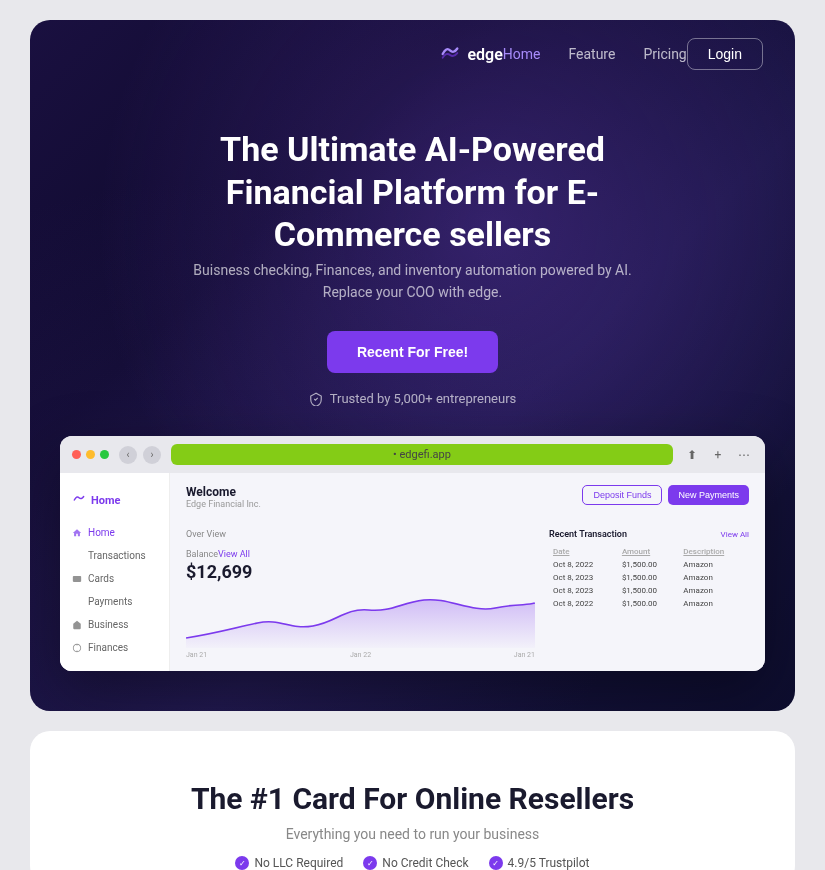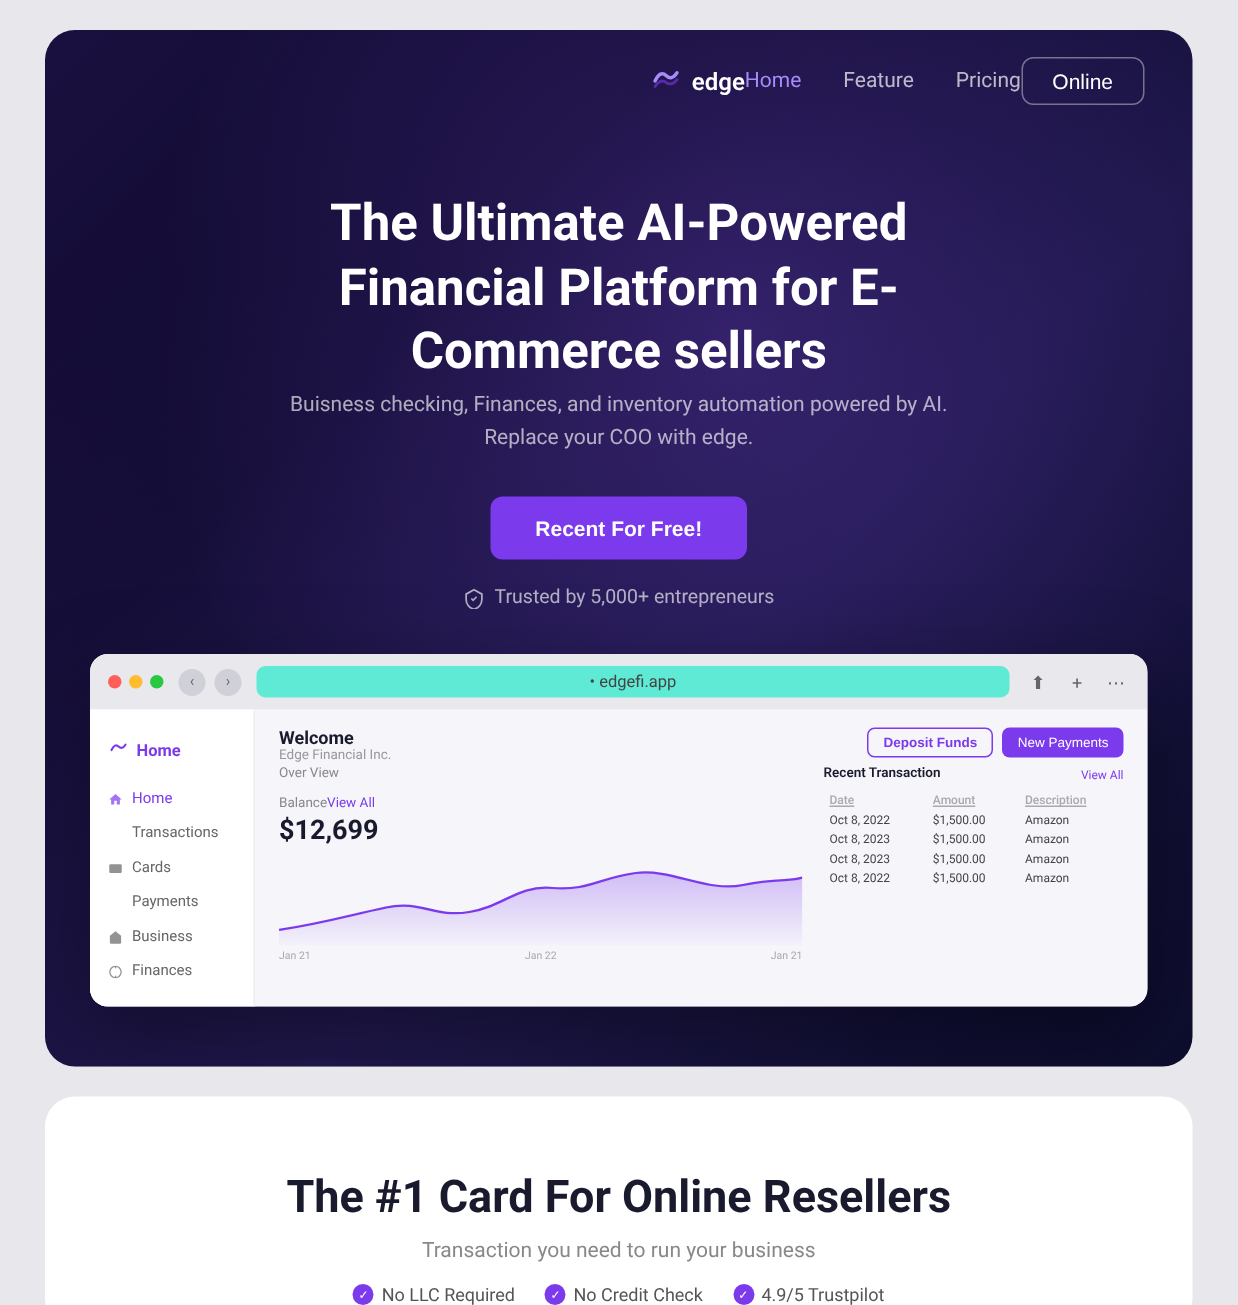--- a/index.html
+++ b/index.html
@@ -186,21 +186,21 @@
       border-radius: 50%;
       display: flex;
       align-items: center;
       justify-content: center;
       font-size: 10px;
       color: #666;
     }
 
     .browser-url-bar {
       flex: 1;
-      background: #5eead4;
+      background: #84cc16;
       border-radius: 6px;
       padding: 4px 12px;
       font-size: 11px;
       color: #444;
       text-align: center;
     }
 
     .browser-actions {
       display: flex;
       gap: 8px;
@@ -264,21 +264,21 @@
 
     .app-main {
       flex: 1;
       padding: 12px 16px;
     }
 
     .app-header-row {
       display: flex;
       align-items: flex-start;
       justify-content: space-between;
-      margin-bottom: 2px;
+      margin-bottom: 20px;
     }
 
     .app-welcome-text {
       font-size: 12px;
       font-weight: 700;
       color: #1a1a2e;
     }
 
     .app-company-text {
       font-size: 9px;
@@ -291,21 +291,20 @@
     }
 
     .app-btn-outline {
       border: 1px solid #7c3aed;
       background: transparent;
       color: #7c3aed;
       padding: 4px 10px;
       border-radius: 5px;
       font-size: 9px;
       cursor: pointer;
-      font-weight: bold;
     }
 
     .app-btn-filled {
       background: #7c3aed;
       border: none;
       color: white;
       padding: 4px 10px;
       border-radius: 5px;
       font-size: 9px;
       cursor: pointer;
@@ -469,21 +468,21 @@
         </svg>
         <span>edge</span>
       </div>
 
       <div class="nav-links">
         <a class="nav-link active">Home</a>
         <a class="nav-link">Feature</a>
         <a class="nav-link">Pricing</a>
       </div>
 
-      <button class="nav-login-btn">Online</button>
+      <button class="nav-login-btn">Login</button>
     </nav>
 
     <div class="hero-content">
       <h1 class="hero-title">The Ultimate AI-Powered Financial Platform for E-Commerce sellers</h1>
       <p class="hero-subtitle">
         <span>Buisness checking, Finances, and inventory automation powered by AI.</span><br>
         <span>Replace your COO with edge.</span>
       </p>
       <div>
         <button class="hero-cta-btn">Recent For Free!</button>
@@ -647,21 +646,21 @@
           </div>
         </div>
       </div>
     </div>
 
   </section>
 
   <section class="card-section">
     <div class="card-section-header">
       <h2 class="card-section-title">The #1 Card For Online Resellers</h2>
-      <p class="card-section-subtitle">Transaction you need to run your business</p>
+      <p class="card-section-subtitle">Everything you need to run your business</p>
       <div class="card-badges">
         <div class="card-badge">
           <div class="badge-check">✓</div>
           <span>No LLC Required</span>
         </div>
         <div class="card-badge">
           <div class="badge-check">✓</div>
           <span>No Credit Check</span>
         </div>
         <div class="card-badge">

